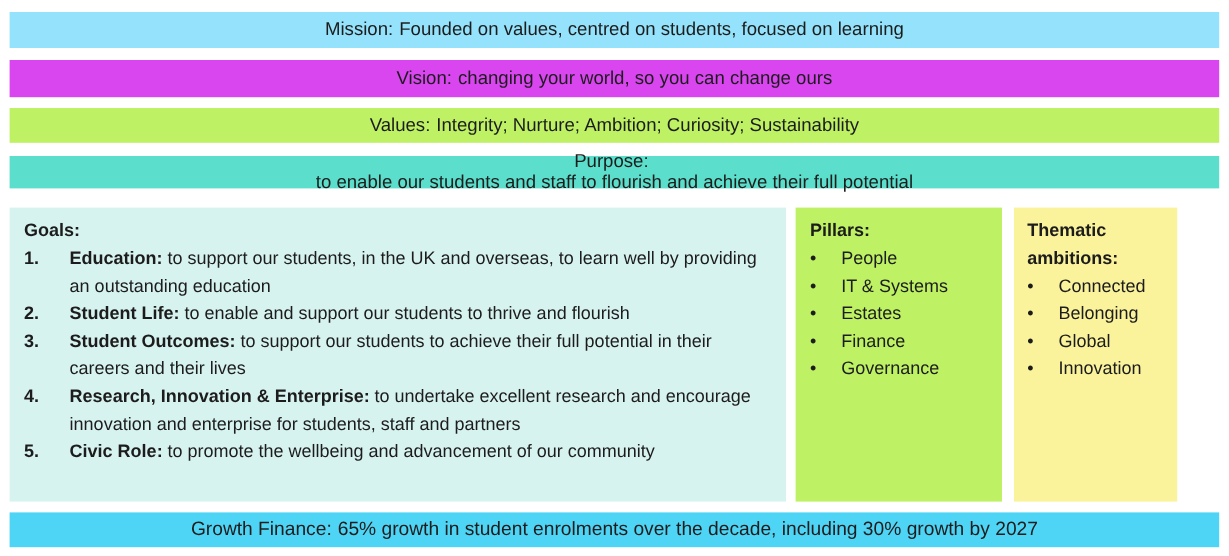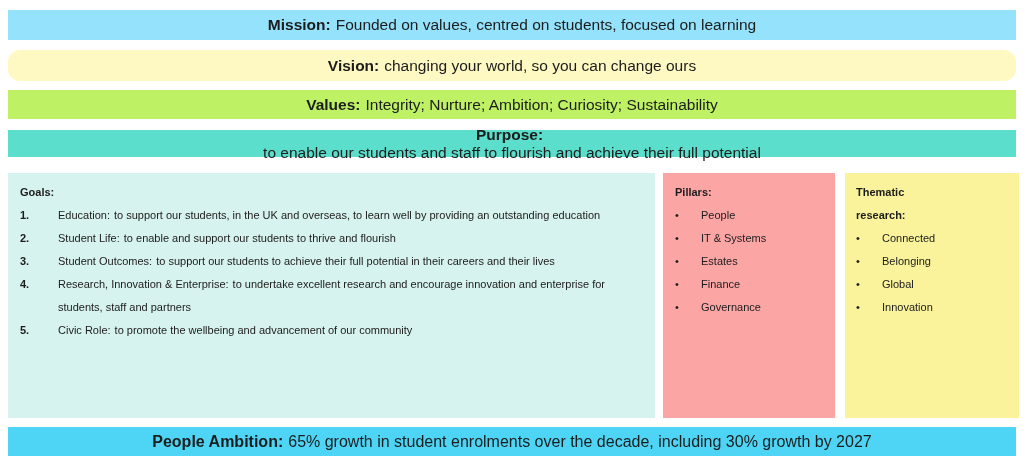--- a/index.html
+++ b/index.html
@@ -18,48 +18,48 @@
   .bar {
     position: absolute;
     left: 8px;
     width: 1008px;
     display: flex;
     align-items: center;
     justify-content: center;
     font-size: 15.5px;
     white-space: nowrap;
   }
-  .bar .lbl { font-weight: bold; margin-right: 5px; text-align: right; }
+  .bar .lbl { font-weight: normal; margin-right: 5px; text-align: right; }
 
   #bar-mission  { top: 10px;  height: 30px; background: #94E2FB; }
-  #bar-vision   { top: 50px;  height: 31px; background: #fef9c3; border-radius: 12px; }
+  #bar-vision   { top: 50px;  height: 31px; background: #d946ef; }
   #bar-values   { top: 90px;  height: 29px; background: #bef264; }
   #bar-purpose  { top: 130px; height: 27px; background: #5BDECB; flex-direction: column; }
   #growth-bar   { top: 427px; height: 29px; background: #4ED5F6; font-size: 16px; }
 
   
   .panel {
     position: absolute;
     top: 173px;
     height: 245px;
-    font-size: 11px;
+    font-size: 15px;
     line-height: 23px;
   }
   #goals-panel    { left: 8px;   width: 647px; background: #D7F3EF; padding: 8px 10px 0 12px; }
-  #pillars-panel  { left: 663px; width: 172px; background: #fca5a5; padding: 8px 6px 0 12px; }
-  #thematic-panel { left: 845px; width: 174px; background: #FAF39B; padding: 8px 6px 0 11px; }
+  #pillars-panel  { left: 663px; width: 172px; background: #bef264; padding: 8px 6px 0 12px; }
+  #thematic-panel { left: 845px; width: 136px; background: #FAF39B; padding: 8px 6px 0 11px; }
 
   .panel-heading { font-weight: bold; }
 
   ol, ul { list-style: none; }
 
   .goal { display: flex; }
   .goal .num { flex: 0 0 38px; font-weight: bold; }
   .goal .goal-body { flex: 1 1 auto; }
-  .goal .lbl { font-weight: normal; margin-right: 4px; }
+  .goal .lbl { font-weight: bold; margin-right: 4px; }
 
   .bullet-item { display: flex; }
   .bullet-item .bullet { flex: 0 0 26px; }
 </style>
 </head>
 <body>
 
 <div class="canvas">
 
   <div class="bar" id="bar-mission">
@@ -129,21 +129,21 @@
       </li>
       <li class="bullet-item">
         <span class="bullet">•</span>
         <span>Governance</span>
       </li>
     </ul>
   </div>
 
   <div class="panel" id="thematic-panel">
     <div class="panel-heading">Thematic</div>
-    <div class="panel-heading">research:</div>
+    <div class="panel-heading">ambitions:</div>
     <ul>
       <li class="bullet-item">
         <span class="bullet">•</span>
         <span>Connected</span>
       </li>
       <li class="bullet-item">
         <span class="bullet">•</span>
         <span>Belonging</span>
       </li>
       <li class="bullet-item">
@@ -151,17 +151,17 @@
         <span>Global</span>
       </li>
       <li class="bullet-item">
         <span class="bullet">•</span>
         <span>Innovation</span>
       </li>
     </ul>
   </div>
 
   <div class="bar" id="growth-bar">
-    <span class="lbl">People Ambition:</span>
+    <span class="lbl">Growth Finance:</span>
       <span>65% growth in student enrolments over the decade, including 30% growth by 2027</span>
   </div>
 
 </div>
 
 </body></html>

